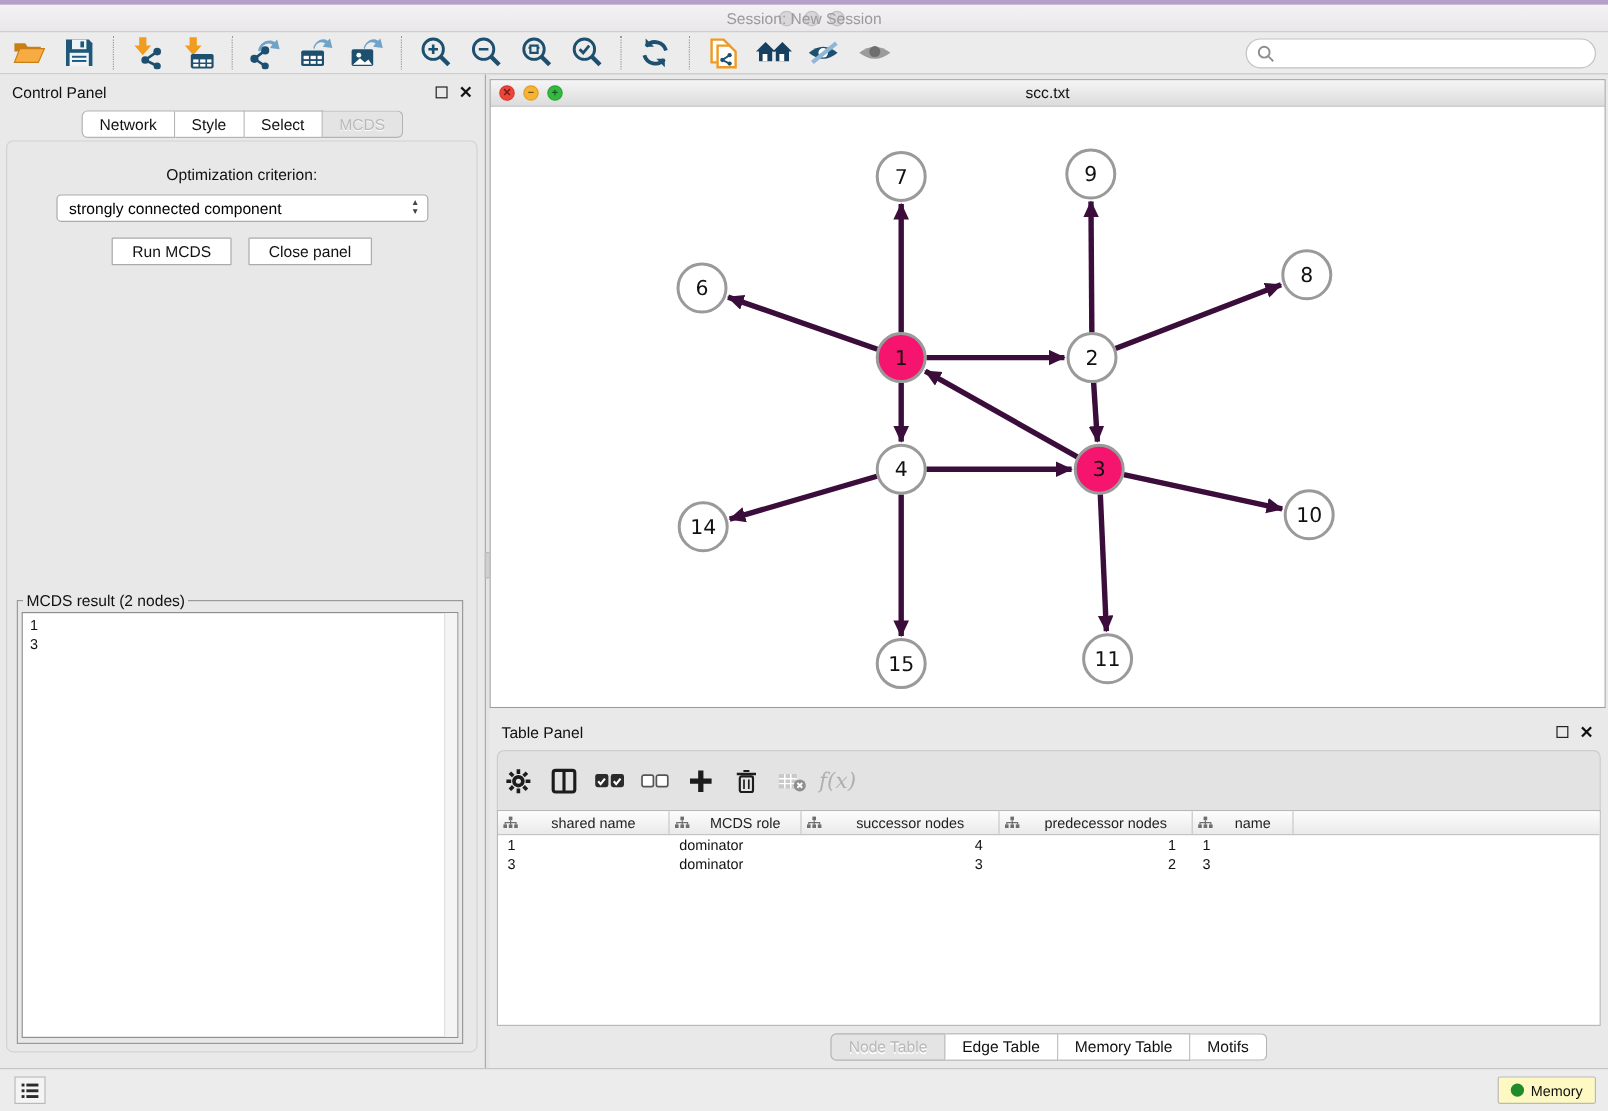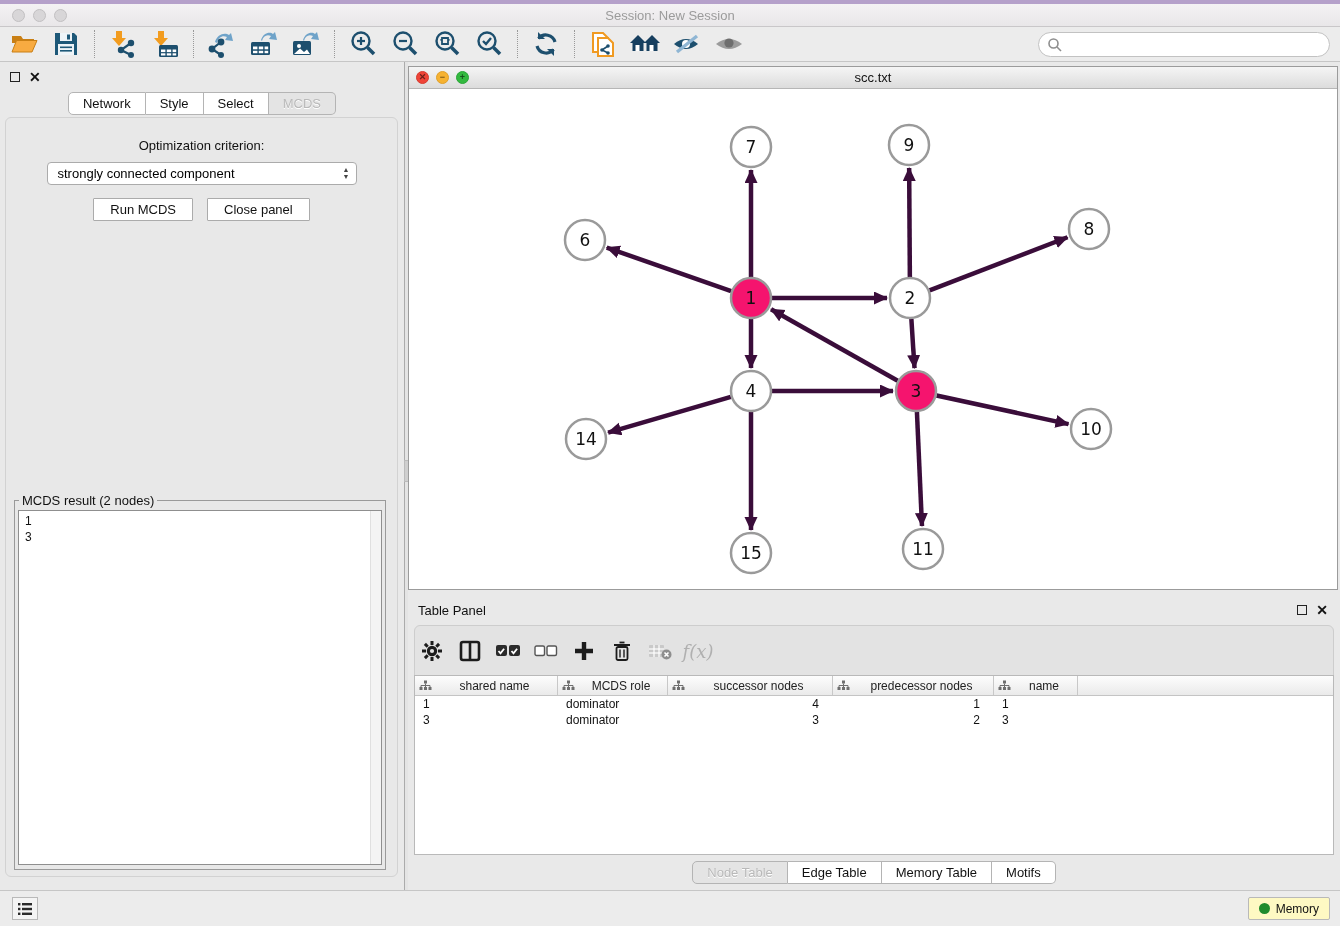--- a/index.html
+++ b/index.html
@@ -4,21 +4,21 @@
 <style>
   * { margin:0; padding:0; box-sizing:border-box; }
   html,body { width:1340px; height:926px; }
   body { font-family:"Liberation Sans", sans-serif; background:#e9e9e9; overflow:hidden; }
   #app { position:relative; width:1340px; height:926px; background:#e9e9e9; }
 
   
   .purple-strip { position:absolute; left:0; top:0; width:1340px; height:4px; background:#b5a0ca; }
   .titlebar { position:absolute; left:0; top:4px; width:1340px; height:23px;
     background:linear-gradient(#f4f2f4,#e9e7e9); border-bottom:1px solid #c9c7c9;
-    display:flex; align-items:center; }
+    display:flex; align-items:center;justify-content:center; }
   .traffic { display:flex; gap:8px; margin-left:12px; }
   .tl { width:13px; height:13px; border-radius:50%; background:#d8d6d8; border:1px solid #c2c0c2; }
   .title-text { position:absolute; left:0; right:0; text-align:center; color:#9b9b9b; font-size:13px; }
 
   .toolbar { position:absolute; left:0; top:27px; width:1340px; height:35px; background:#ececec;
     border-bottom:1px solid #c6c6c6; display:flex; align-items:center; }
   .tbtn { background:none; border:none; width:32px; height:30px; margin:0 5px; display:flex;
     align-items:center; justify-content:center; cursor:pointer; }
   .tsep { width:0; height:28px; border-left:1px dotted #999; margin:0 7px; }
   .searchbox { position:absolute; right:10px; top:5px; width:292px; height:25px; background:#fff;
@@ -272,20 +272,21 @@
       <svg width="16" height="16" viewBox="0 0 16 16">
         <circle cx="6.5" cy="6.5" r="4.5" fill="none" stroke="#8e8e8e" stroke-width="1.6"></circle>
         <line x1="10" y1="10" x2="14" y2="14" stroke="#8e8e8e" stroke-width="1.6"></line>
       </svg>
       <input type="text" placeholder="" style="">
     </div>
   </div>
 
   <div class="control-panel">
     <div class="cp-header">
+      <span class="cp-title">Control Panel</span>
       <span class="win-btns">
         <span class="float-ico"></span>
         <span class="close-ico">✕</span>
       </span>
     </div>
     <div class="seg">
       <span class="seg-item">Network</span>
       <span class="seg-item">Style</span>
       <span class="seg-item">Select</span>
       <span class="seg-item disabled-active">MCDS</span>

